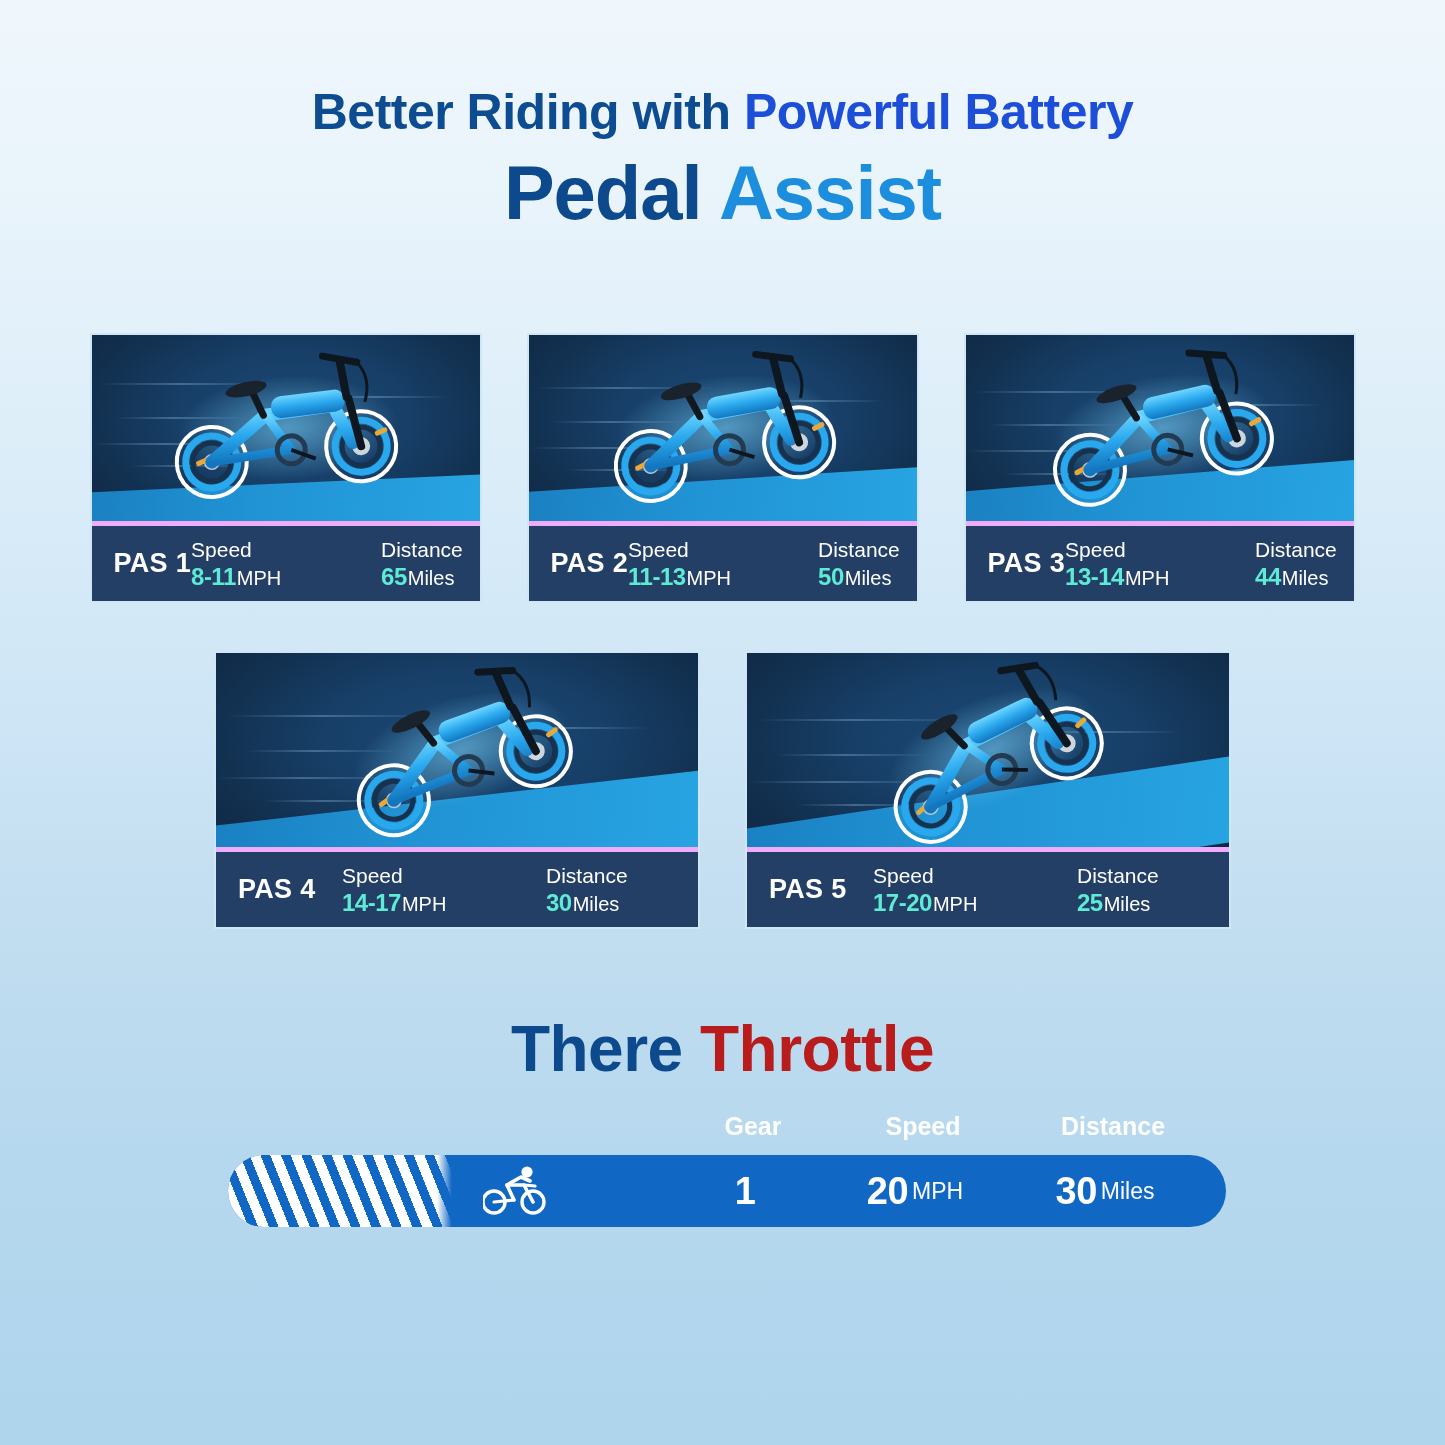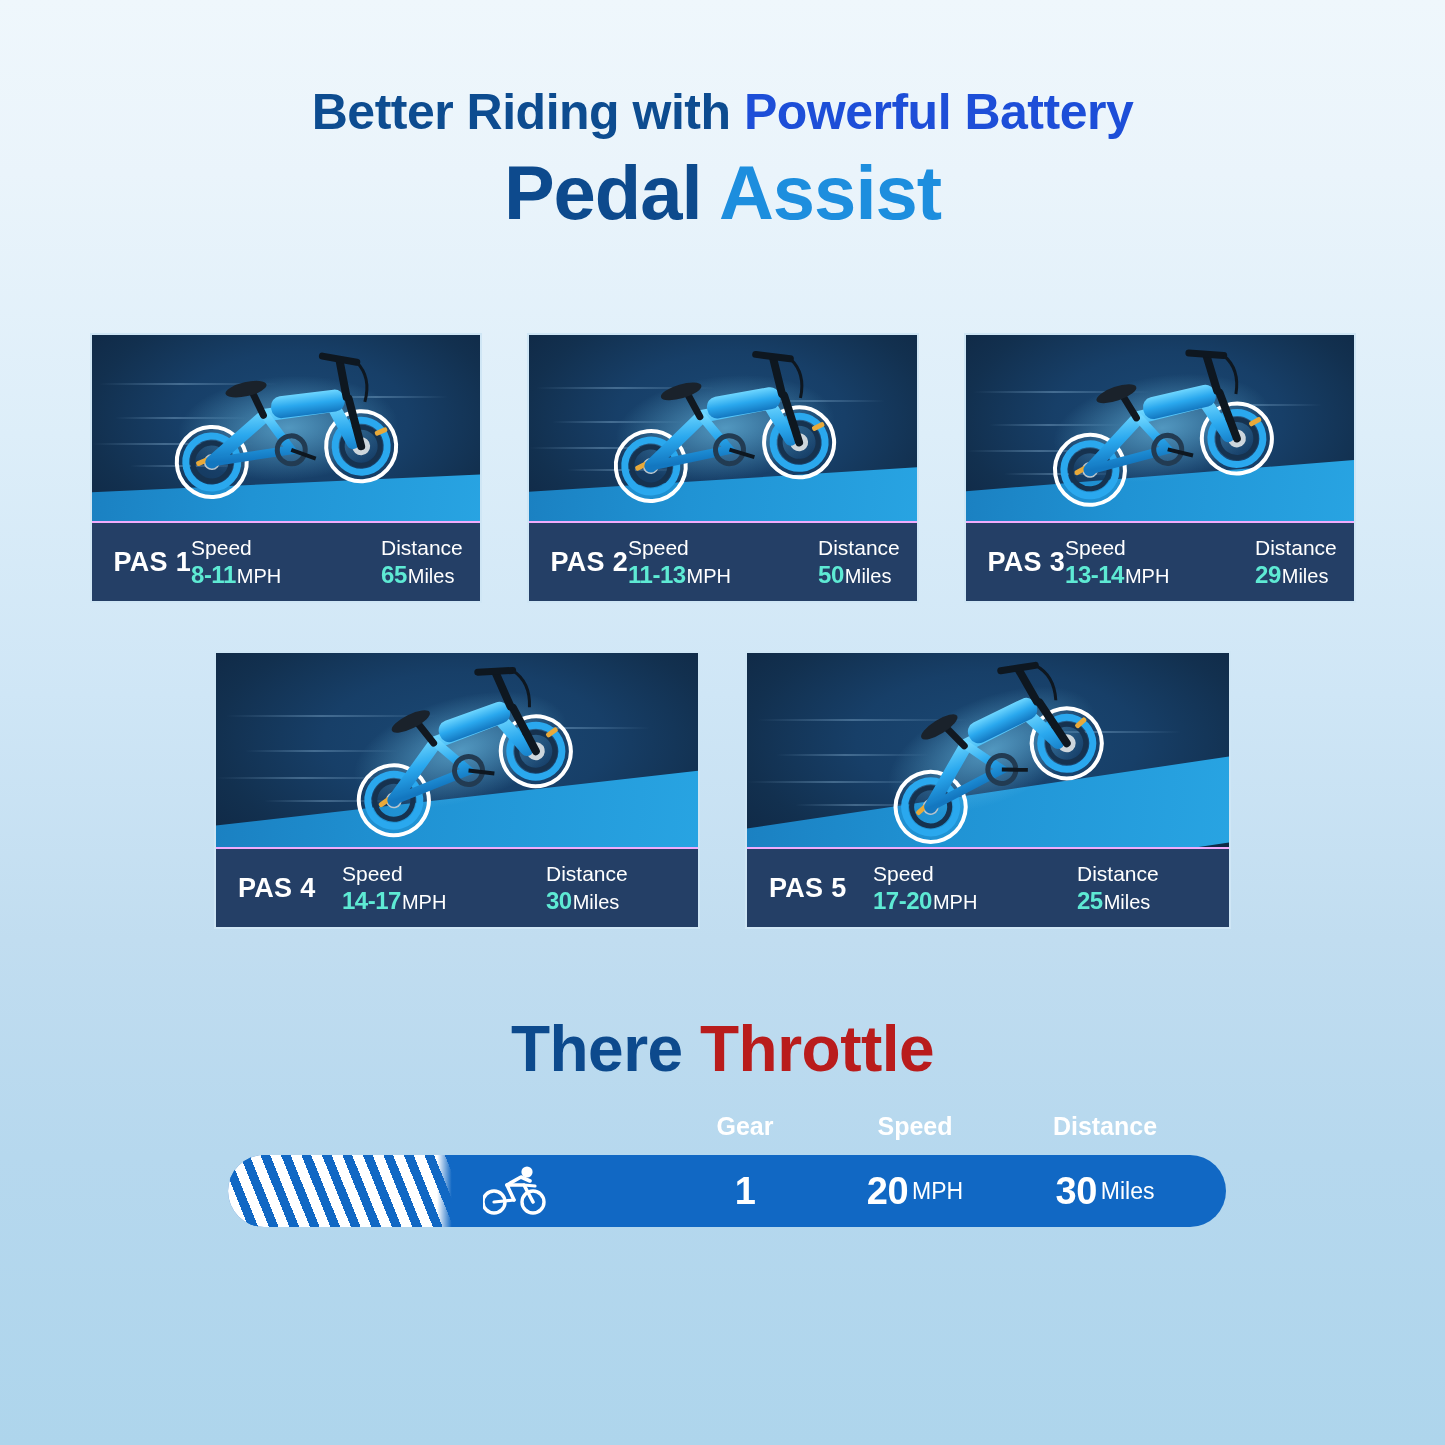--- a/index.html
+++ b/index.html
@@ -134,21 +134,21 @@
     width: 330px;
     margin-left: -162px;
   }
   .bike-holder svg { width: 100%; height: 100%; display: block; }
 
   
   .card-info {
     position: relative;
     height: 80px;
     background: #243f66;
-    border-top: 2px solid #f0abfc;
+    border-top: 5px solid #f0abfc;
     display: flex;
     align-items: center;
     padding: 0 12px 0 22px;
     box-sizing: border-box;
   }
   .pas-label {
     color: #ffffff;
     font-size: 27px;
     font-weight: bold;
     letter-spacing: 0.3px;
@@ -205,21 +205,21 @@
     font-weight: bold;
     letter-spacing: -0.5px;
     color: #0d4a8d;
     white-space: nowrap;
   }
   .throttle-title .hl { color: #b91c1c; }
 
   .throttle-head {
     position: absolute;
     top: 1112px;
-    left: 0;
+    left: 8px;
     width: 1366px;
     height: 44px;
   }
   .th-col {
     position: absolute;
     color: #ffffff;
     font-size: 25px;
     font-weight: bold;
     text-align: center;
     white-space: nowrap;
@@ -505,21 +505,21 @@
         </div>
         <div class="card-info">
           <div class="pas-label">PAS 3</div>
           <div class="metrics">
             <div class="metric m-speed">
               <div class="metric-label">Speed</div>
               <div class="metric-value"><span class="num">13-14</span><span class="unit">MPH</span></div>
             </div>
             <div class="metric m-dist">
               <div class="metric-label">Distance</div>
-              <div class="metric-value"><span class="num">29</span><span class="unit">Miles</span></div>
+              <div class="metric-value"><span class="num">44</span><span class="unit">Miles</span></div>
             </div>
           </div>
         </div>
       </div>
 
     </div>
 
     <div class="row row2">
 
       <div class="pas-card wide">

